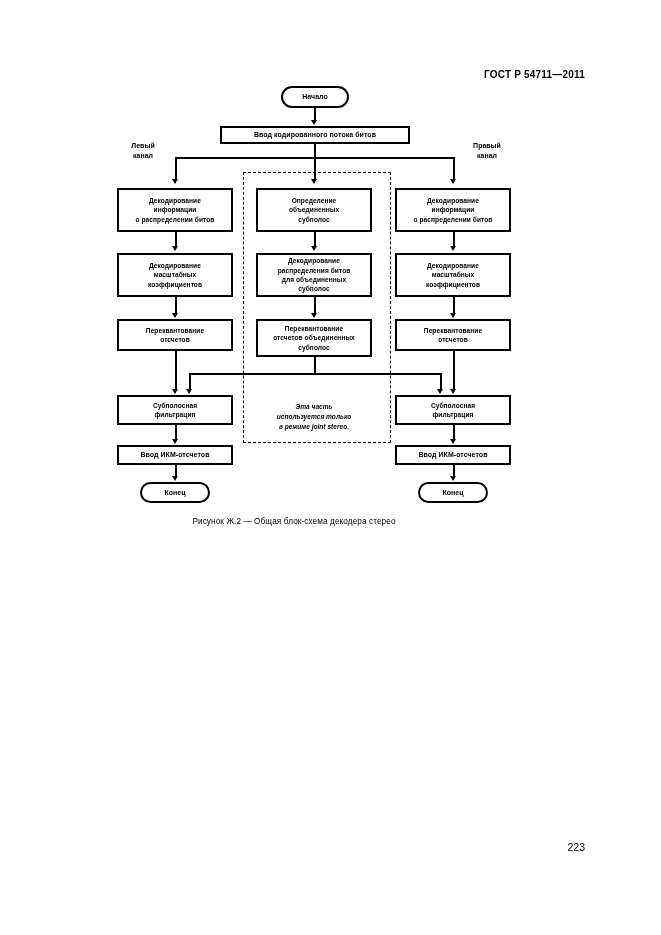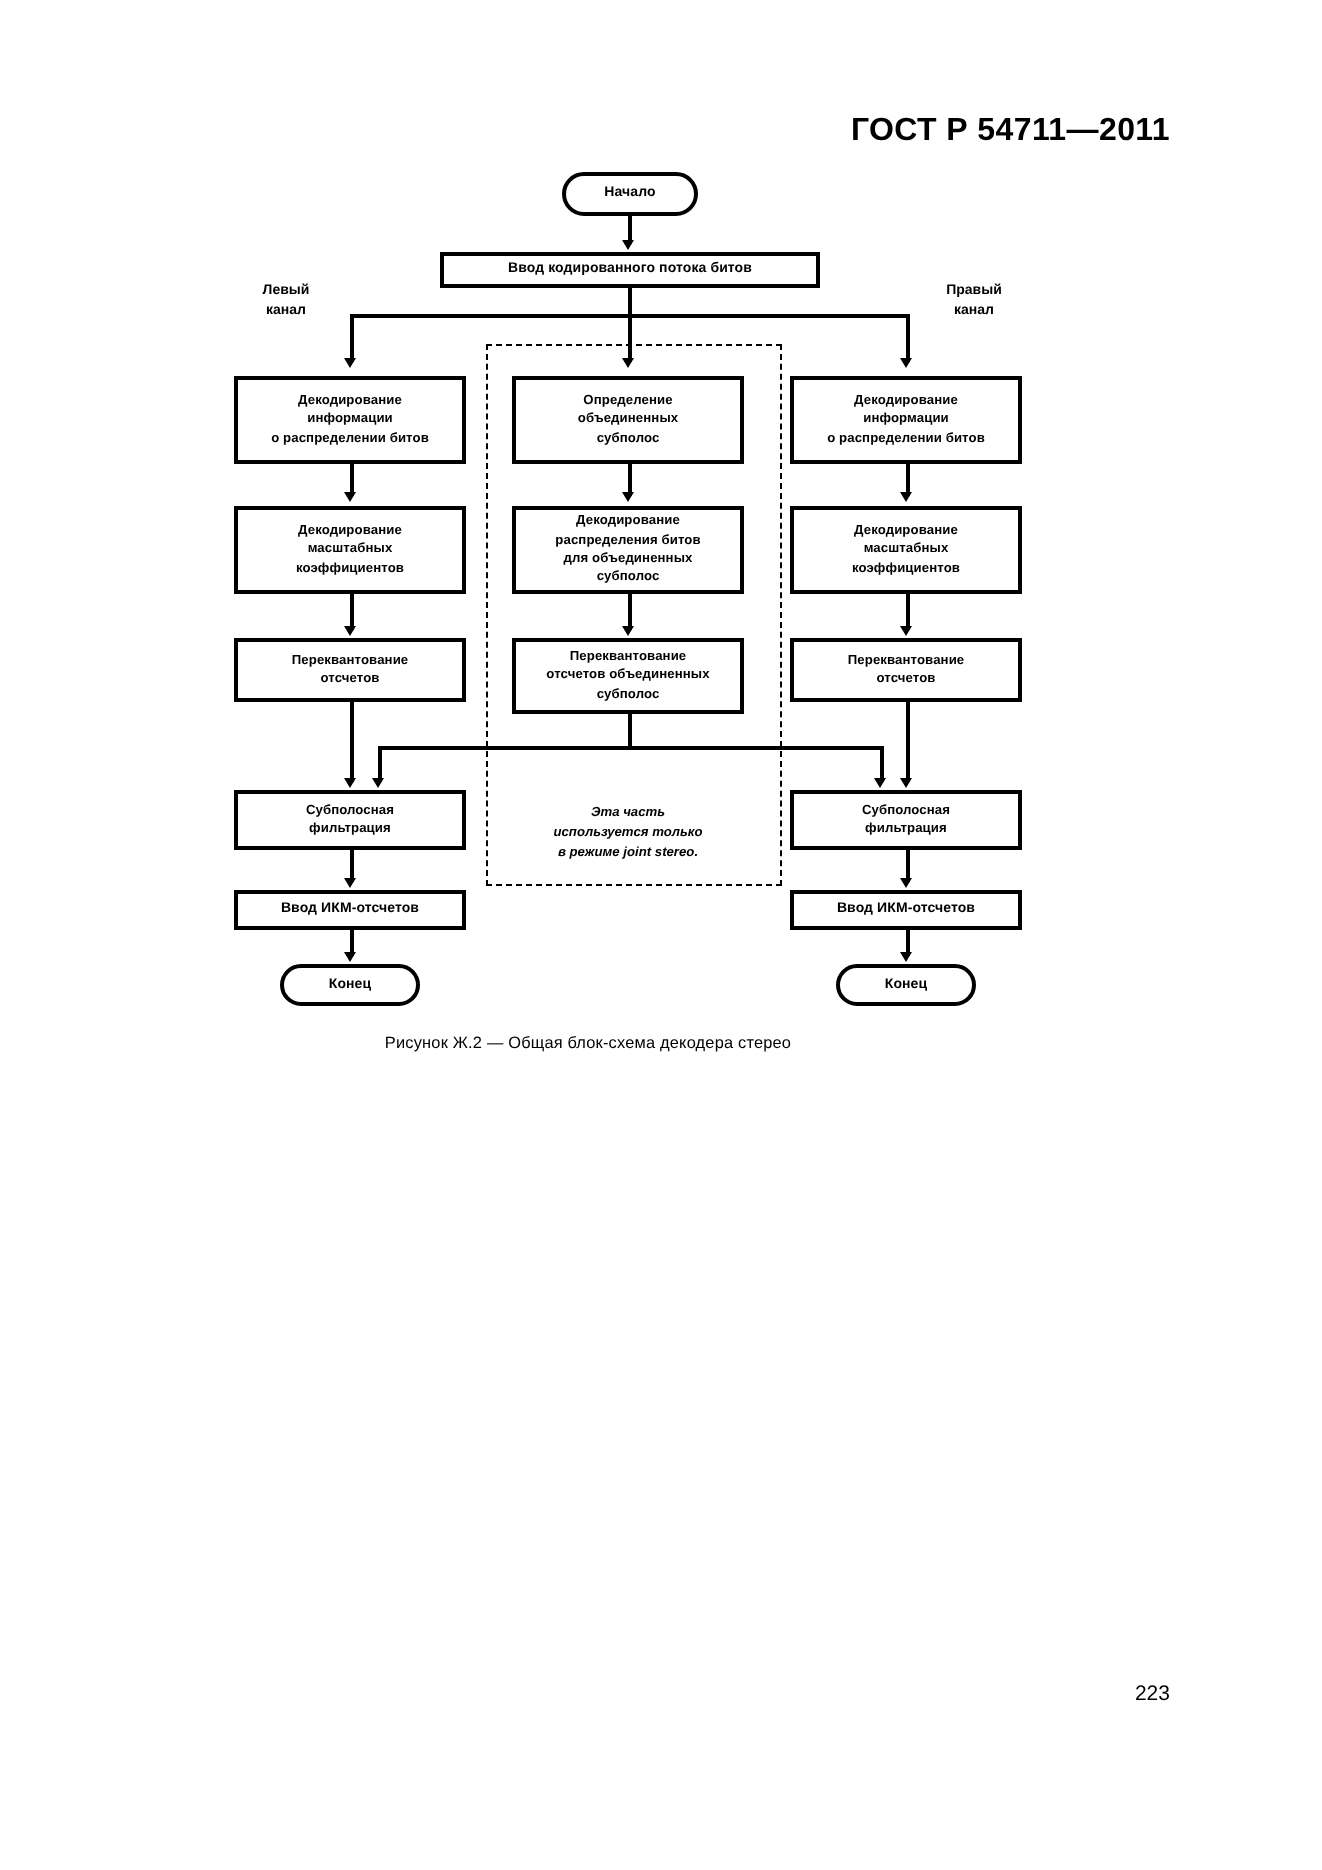--- a/index.html
+++ b/index.html
@@ -17,23 +17,23 @@
   }
 
   .page {
     position: absolute;
     inset: 0;
   }
 
   
   .doc-header {
     position: absolute;
-    top: 57px;
+    top: 69px;
     right: 76px;
-    font-size: 16px;
+    font-size: 10px;
     font-weight: bold;
     letter-spacing: 0.2px;
     white-space: nowrap;
   }
 
   
   .figure {
     position: absolute;
     left: 0;
     top: 0;

